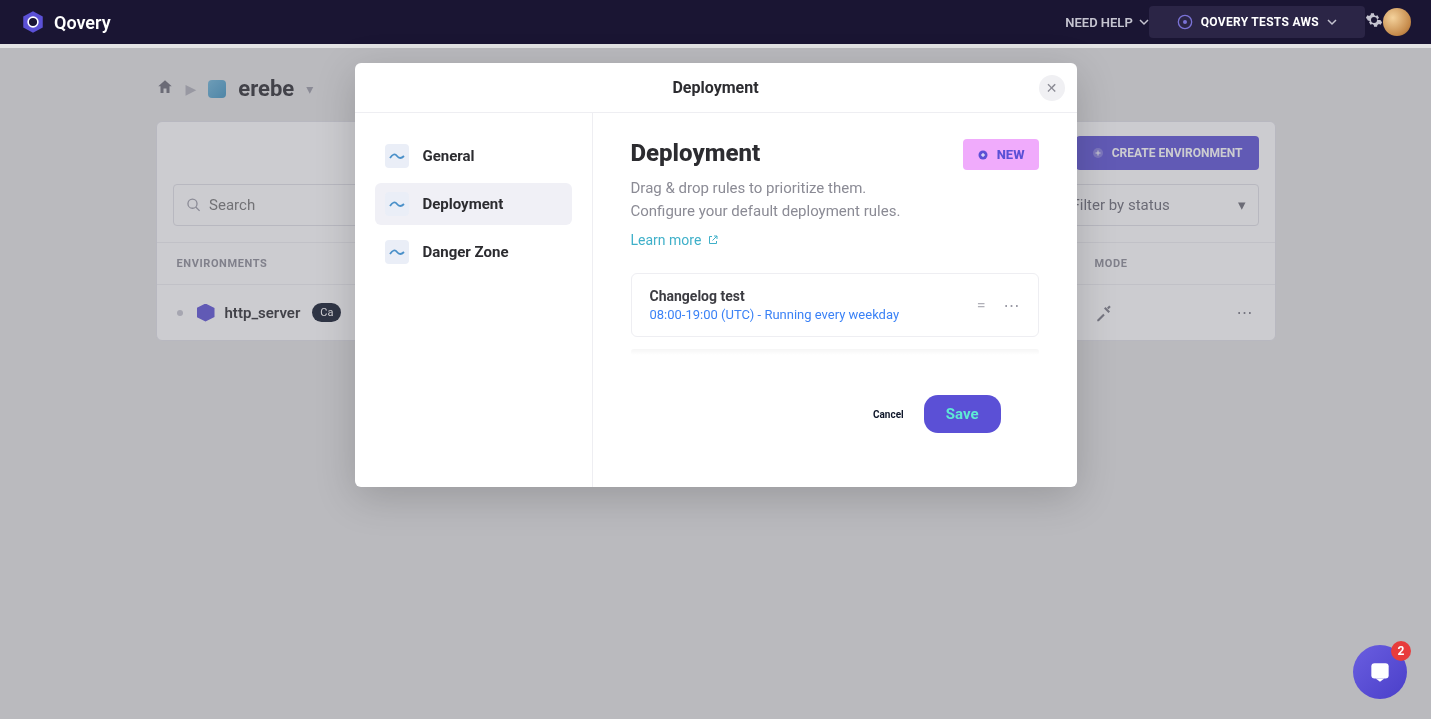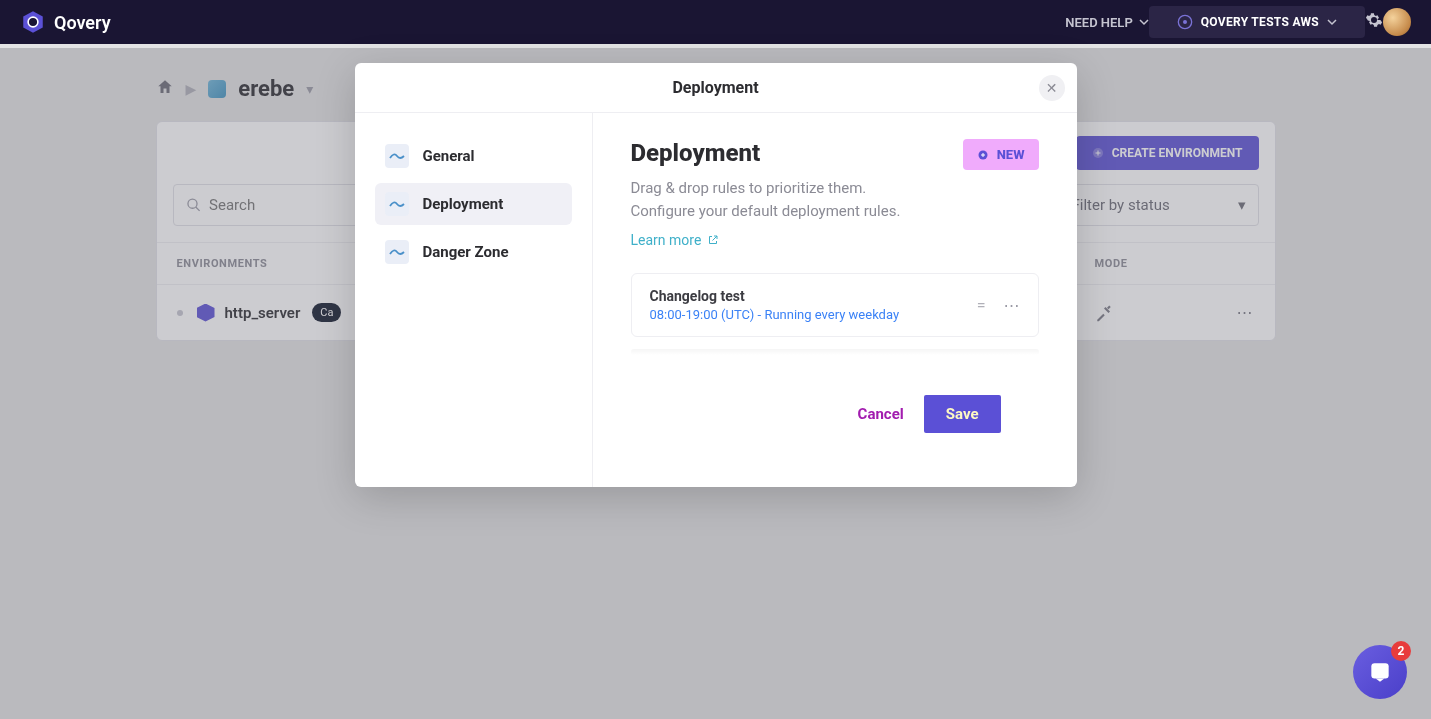--- a/index.html
+++ b/index.html
@@ -68,22 +68,22 @@
 .new-btn { background: #f0abfc; color: #5b50d6; font-size: 13px; font-weight: 800; padding: 8px 14px; border-radius: 4px; display: flex; align-items: center; gap: 8px; cursor: pointer; }
 .rule-card { border: 1px solid #eeeef2; border-radius: 6px; padding: 14px 18px; margin-top: 24px; display: flex; align-items: center; }
 .rule-texts { flex: 1; }
 .rule-title { font-size: 14px; font-weight: 700; color: #3c3c42; margin-bottom: 3px; }
 .rule-sub { font-size: 13px; color: #3b82f6; }
 .rule-handle { color: #b0b0b8; margin-right: 20px; cursor: grab; letter-spacing: -2px; }
 .rule-more { color: #9a9aa5; cursor: pointer; }
 .rule-shadow { height: 6px; background: linear-gradient(to bottom, rgba(0,0,0,0.04), transparent); margin-top: 12px; border-radius: 4px; }
 
 .modal-foot { display: flex; justify-content: flex-end; gap: 20px; padding: 0 38px 28px; align-items: center; }
-.cancel-btn { color: #a21caf; font-size: 15px; font-weight: 700; cursor: pointer; }
-.save-btn { background: #5b50d6; color: #fef9c3; font-size: 15px; font-weight: 700; padding: 10px 22px; border-radius: 2px; cursor: pointer; }
+.cancel-btn { color: #0f172a; font-size: 10px; font-weight: 700; cursor: pointer; }
+.save-btn { background: #5b50d6; color: #5eead4; font-size: 15px; font-weight: 700; padding: 10px 22px; border-radius: 14px; cursor: pointer; }
 
 
 .intercom { position: absolute; right: 24px; bottom: 20px; width: 54px; height: 54px; border-radius: 50%; background: linear-gradient(135deg, #6a5ee0, #4a3fc9); display: flex; align-items: center; justify-content: center; cursor: pointer; }
 .intercom-badge { position: absolute; top: -4px; right: -4px; width: 20px; height: 20px; border-radius: 50%; background: #e83c3c; color: #fff; font-size: 12px; font-weight: 700; display: flex; align-items: center; justify-content: center; }
 </style>
 </head>
 <body>
 
 <div class="header">
   <div class="header-left">

